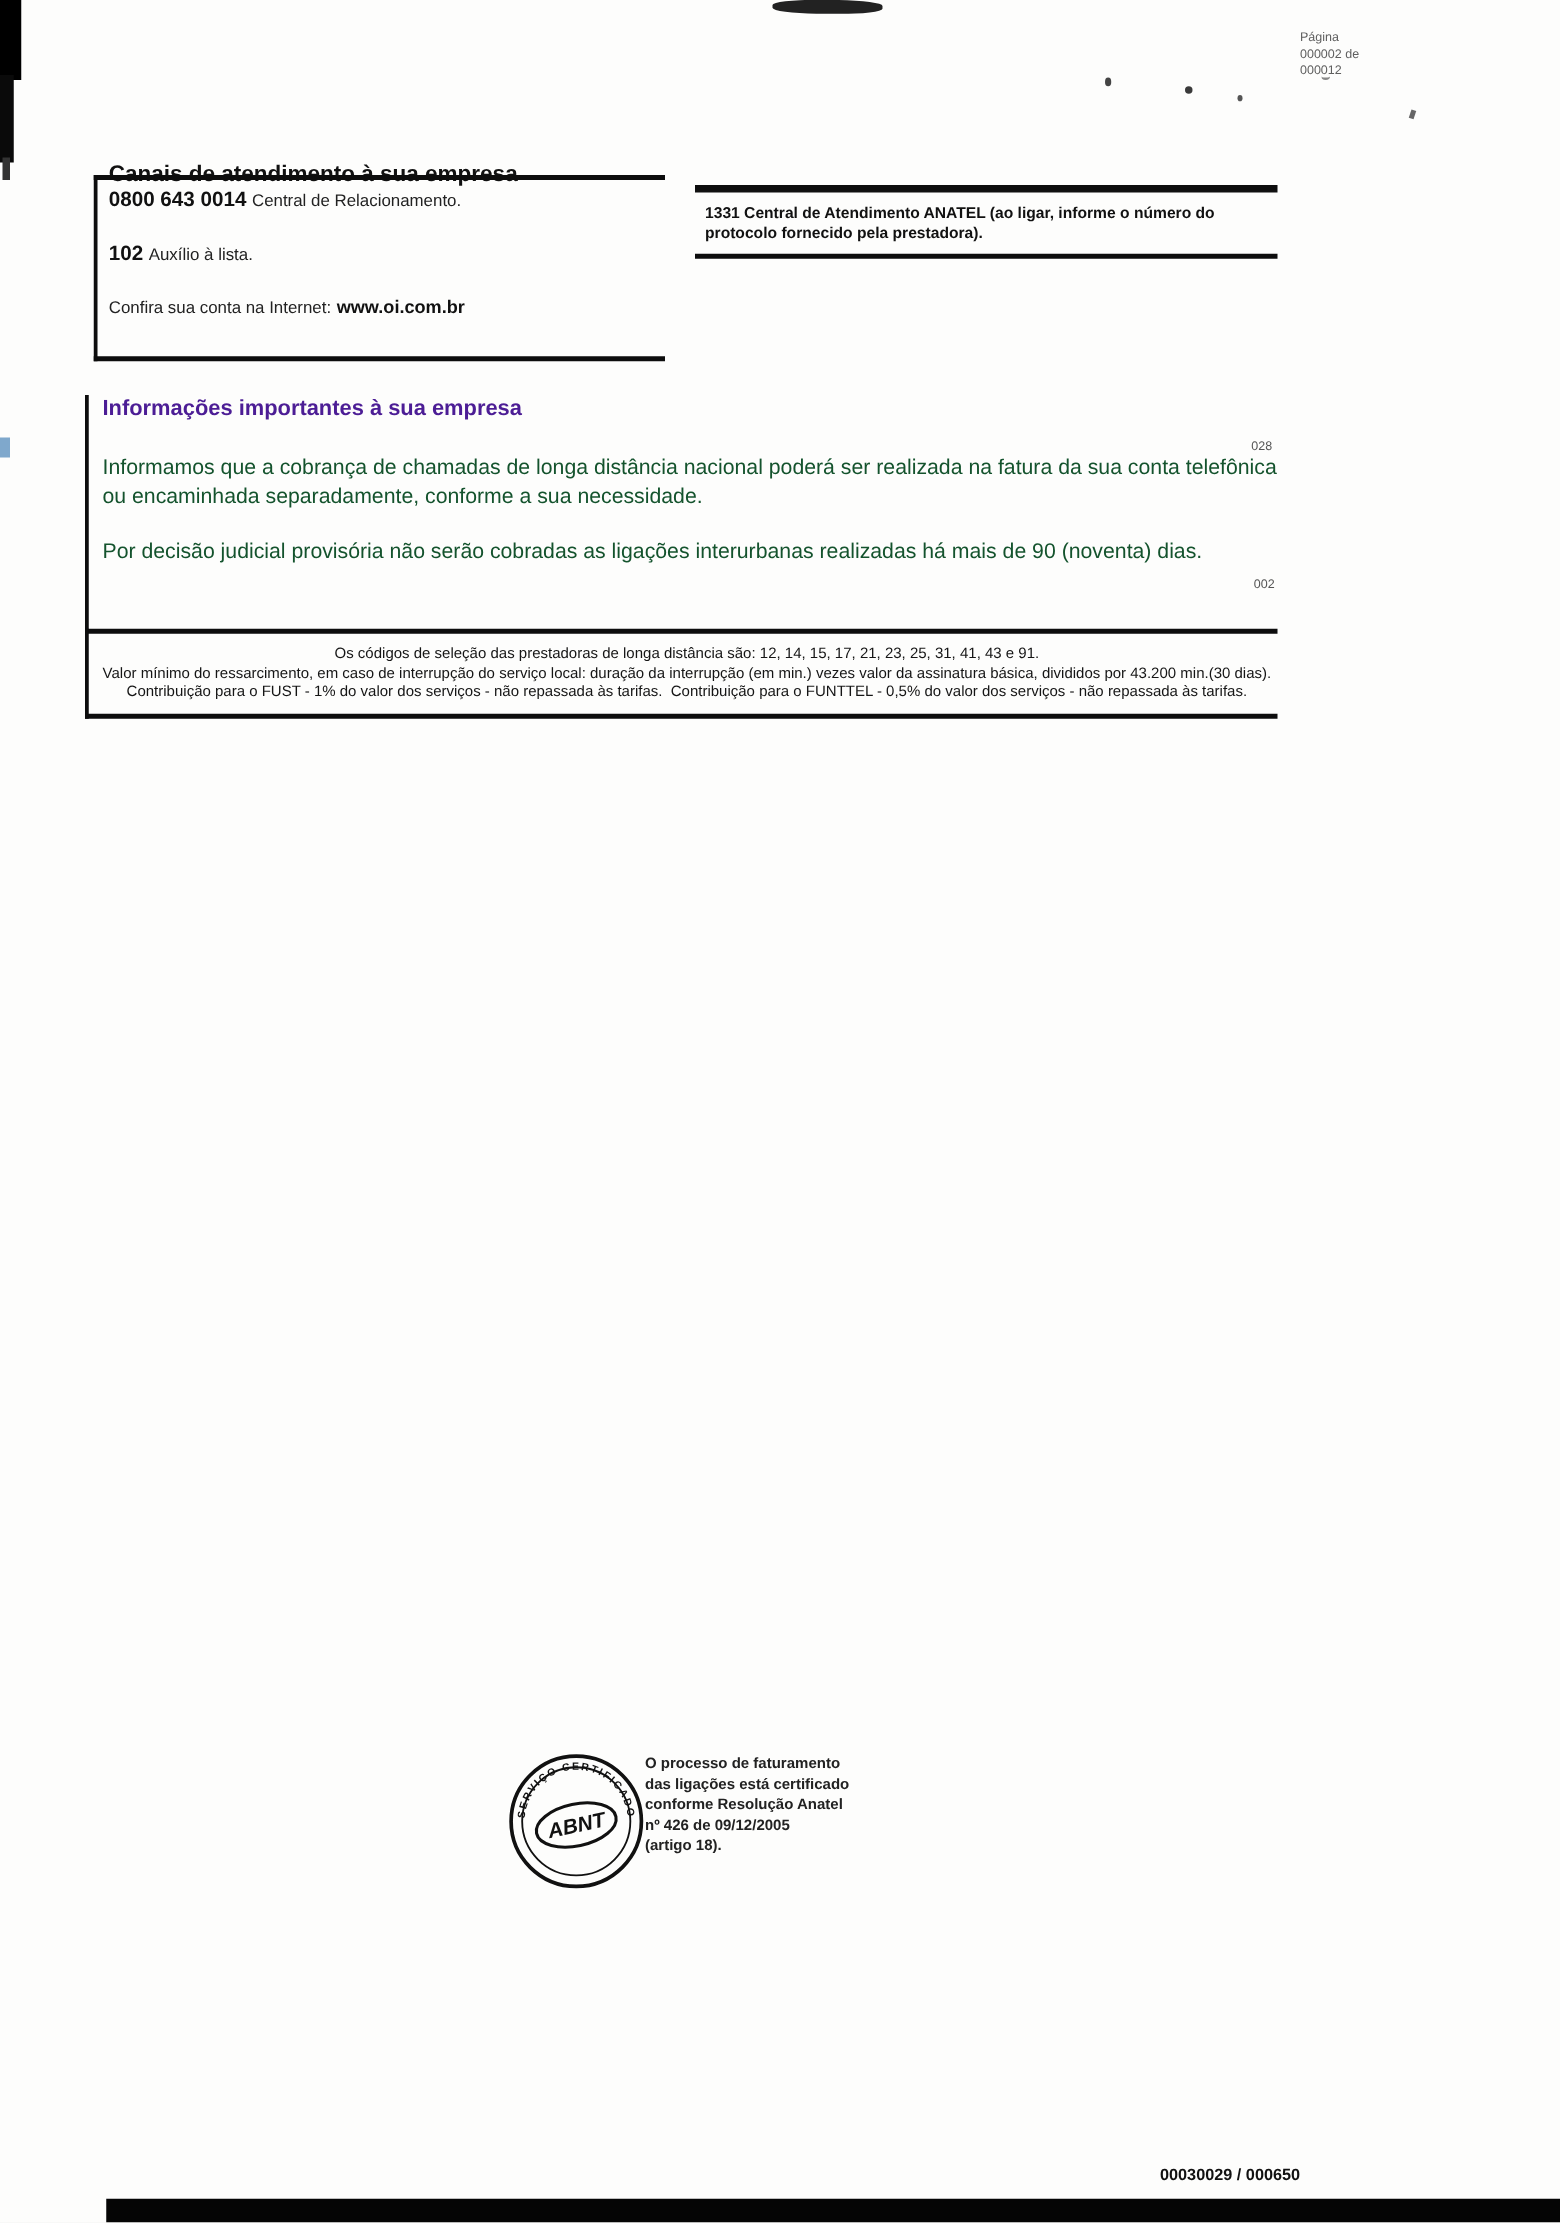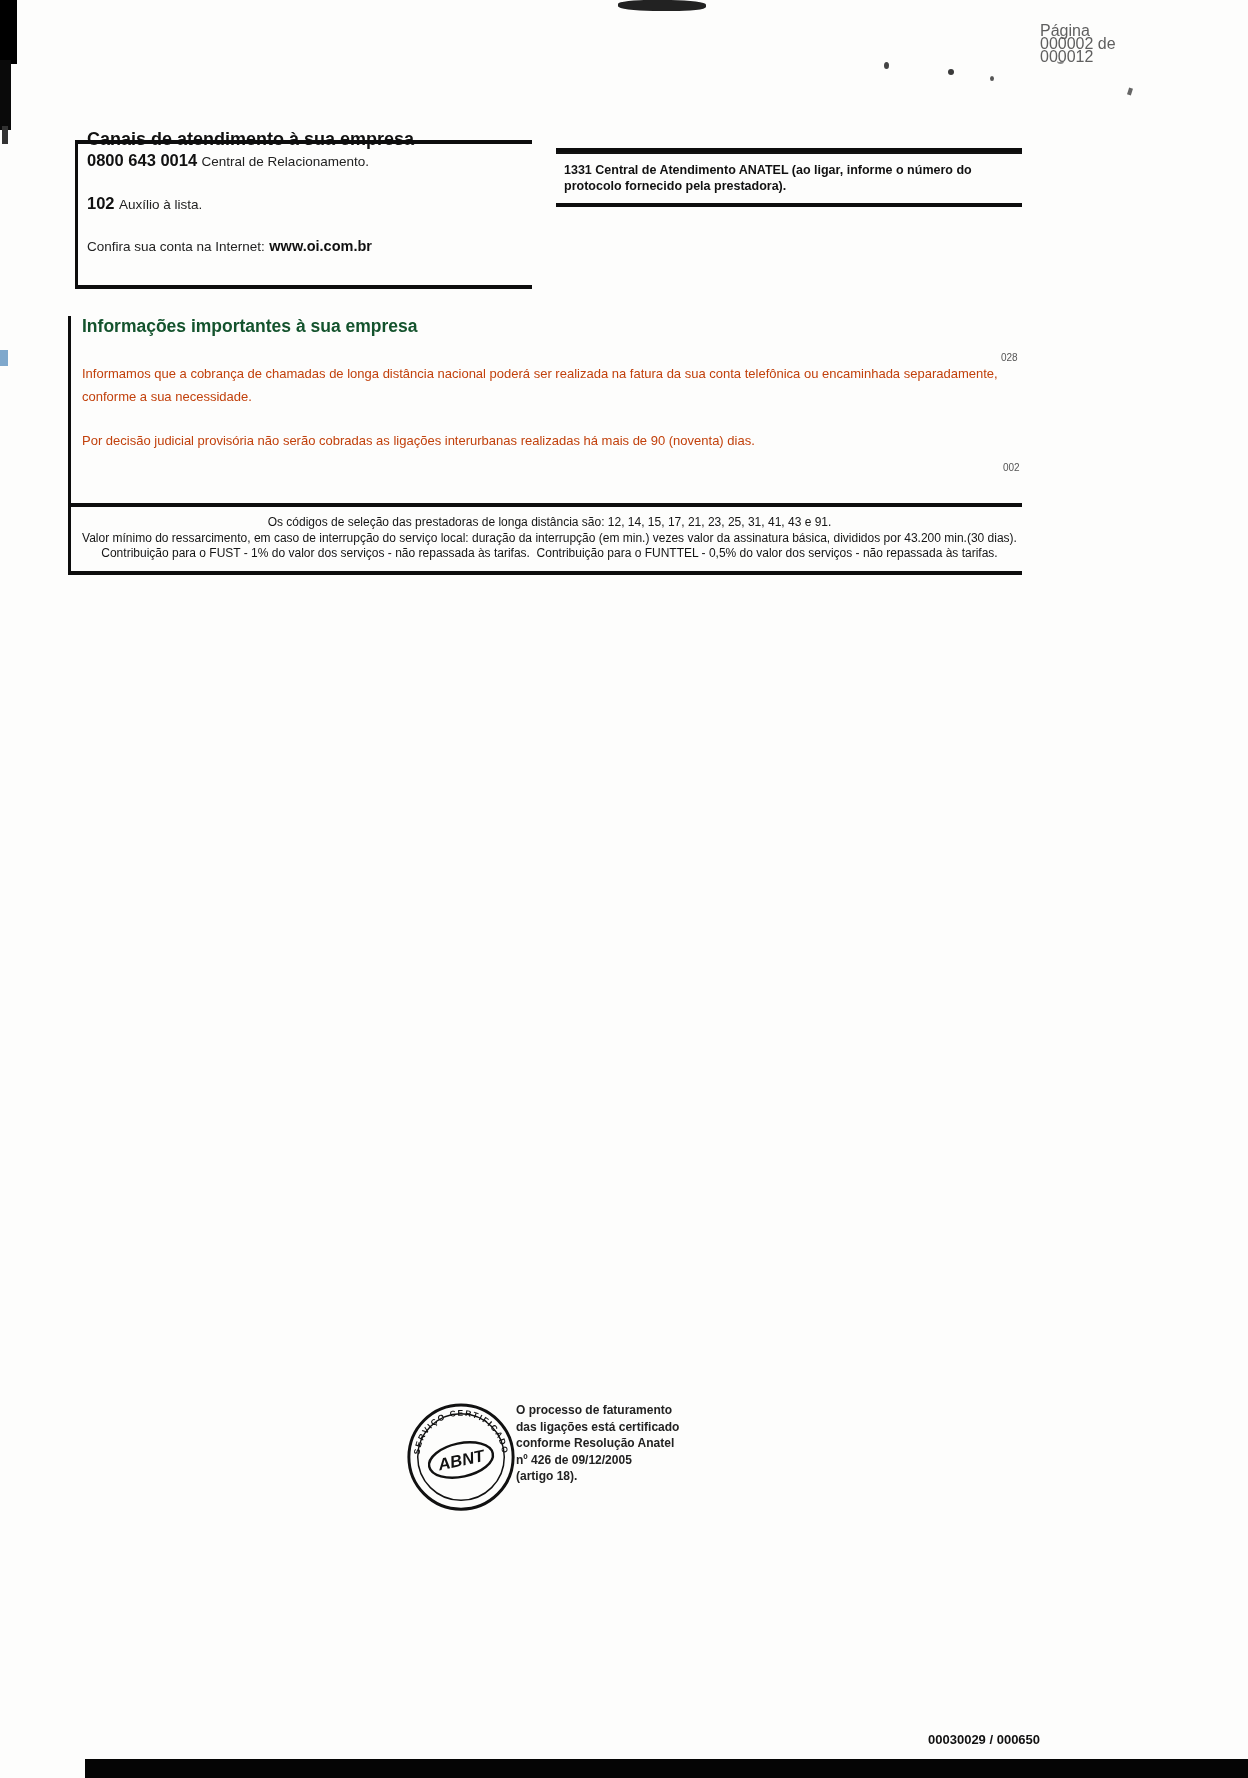--- a/index.html
+++ b/index.html
@@ -1,40 +1,40 @@
 <!DOCTYPE html>
 <html><head>
 <meta charset="utf-8">
 <style>
   html,body{margin:0;padding:0;}
   body{background:#e9e9e9;font-family:"Liberation Sans",sans-serif;}
   .page{position:relative;width:1248px;height:1778px;background:#fdfdfc;overflow:hidden;color:#1c1c1c;margin:0 auto;}
   .abs{position:absolute;}
 
   
-  .page-info{left:1040px;top:24px;font-size:16px;color:#5f5f5f;line-height:13px;}
+  .page-info{left:1040px;top:24px;font-size:10px;color:#5f5f5f;line-height:13px;}
 
   
   .contact-title{left:82px;top:124px;font-size:18px;font-weight:bold;margin:5px;color:#111;}
   .contact-box{left:75px;top:140px;width:457px;height:149px;border-top:4px solid #0d0d0d;border-bottom:4px solid #0d0d0d;border-left:3px solid #0d0d0d;box-sizing:border-box;padding:7px 0 0 9px;}
   .contact-row{margin-bottom:24px;white-space:nowrap;}
   .contact-row .num{font-size:16.5px;font-weight:bold;color:#111;}
   .contact-row .lbl{font-size:13.5px;color:#222;}
   .contact-row .url{font-size:14.5px;font-weight:bold;color:#111;}
 
   
   .resources-box{left:556px;top:148px;width:466px;border-top:4px solid #0d0d0d;border-bottom:4px solid #0d0d0d;box-sizing:border-box;}
   .resources-box p{margin:0;padding:9px 8px;font-size:12.5px;font-weight:bold;line-height:15.5px;color:#111;}
   .resources-box .divider{height:2px;background:#111;}
 
   
   .important-section{left:68px;top:316px;width:954px;height:188px;border-left:3px solid #0d0d0d;box-sizing:border-box;padding-left:11px;}
-  .important-section h2{margin:0;font-size:17.5px;font-weight:bold;color:#14532d;}
+  .important-section h2{margin:0;font-size:17.5px;font-weight:bold;color:#4c1d95;}
   .greeting{margin:17px 0 0;font-size:17px;color:#222;}
-  .para{margin:0;font-size:13px;line-height:23px;color:#c2410c;}
+  .para{margin:0;font-size:17px;line-height:23px;color:#14532d;}
   .para1{margin-top:25px;width:945px;}
   .para2{margin-top:21px;}
   .code{position:absolute;font-size:10px;color:#555;}
   .code1{left:930px;top:36px;}
   .code2{left:932px;top:146px;}
 
   
   .footnotes-box{left:68px;top:503px;width:954px;border-top:4px solid #0d0d0d;border-bottom:4px solid #0d0d0d;border-left:3px solid #0d0d0d;box-sizing:border-box;padding:8px 4px 9px 10px;text-align:center;}
   .footnotes-box p{margin:0;font-size:12px;line-height:15.5px;color:#151515;white-space:pre-wrap;}
 

